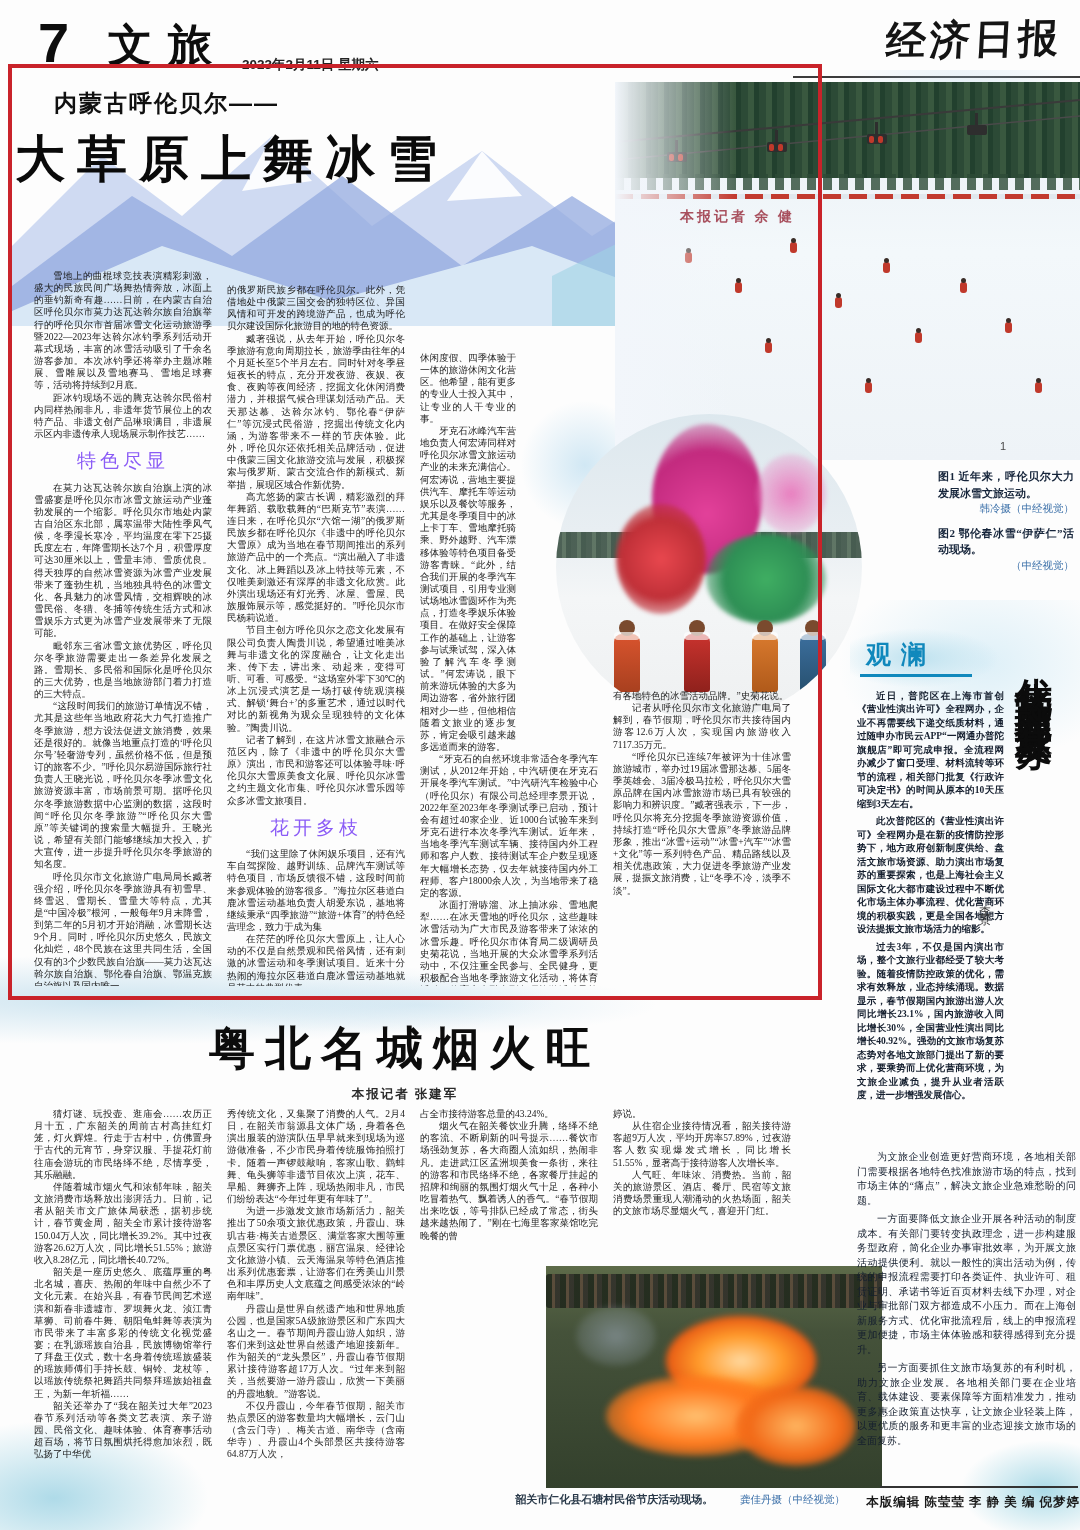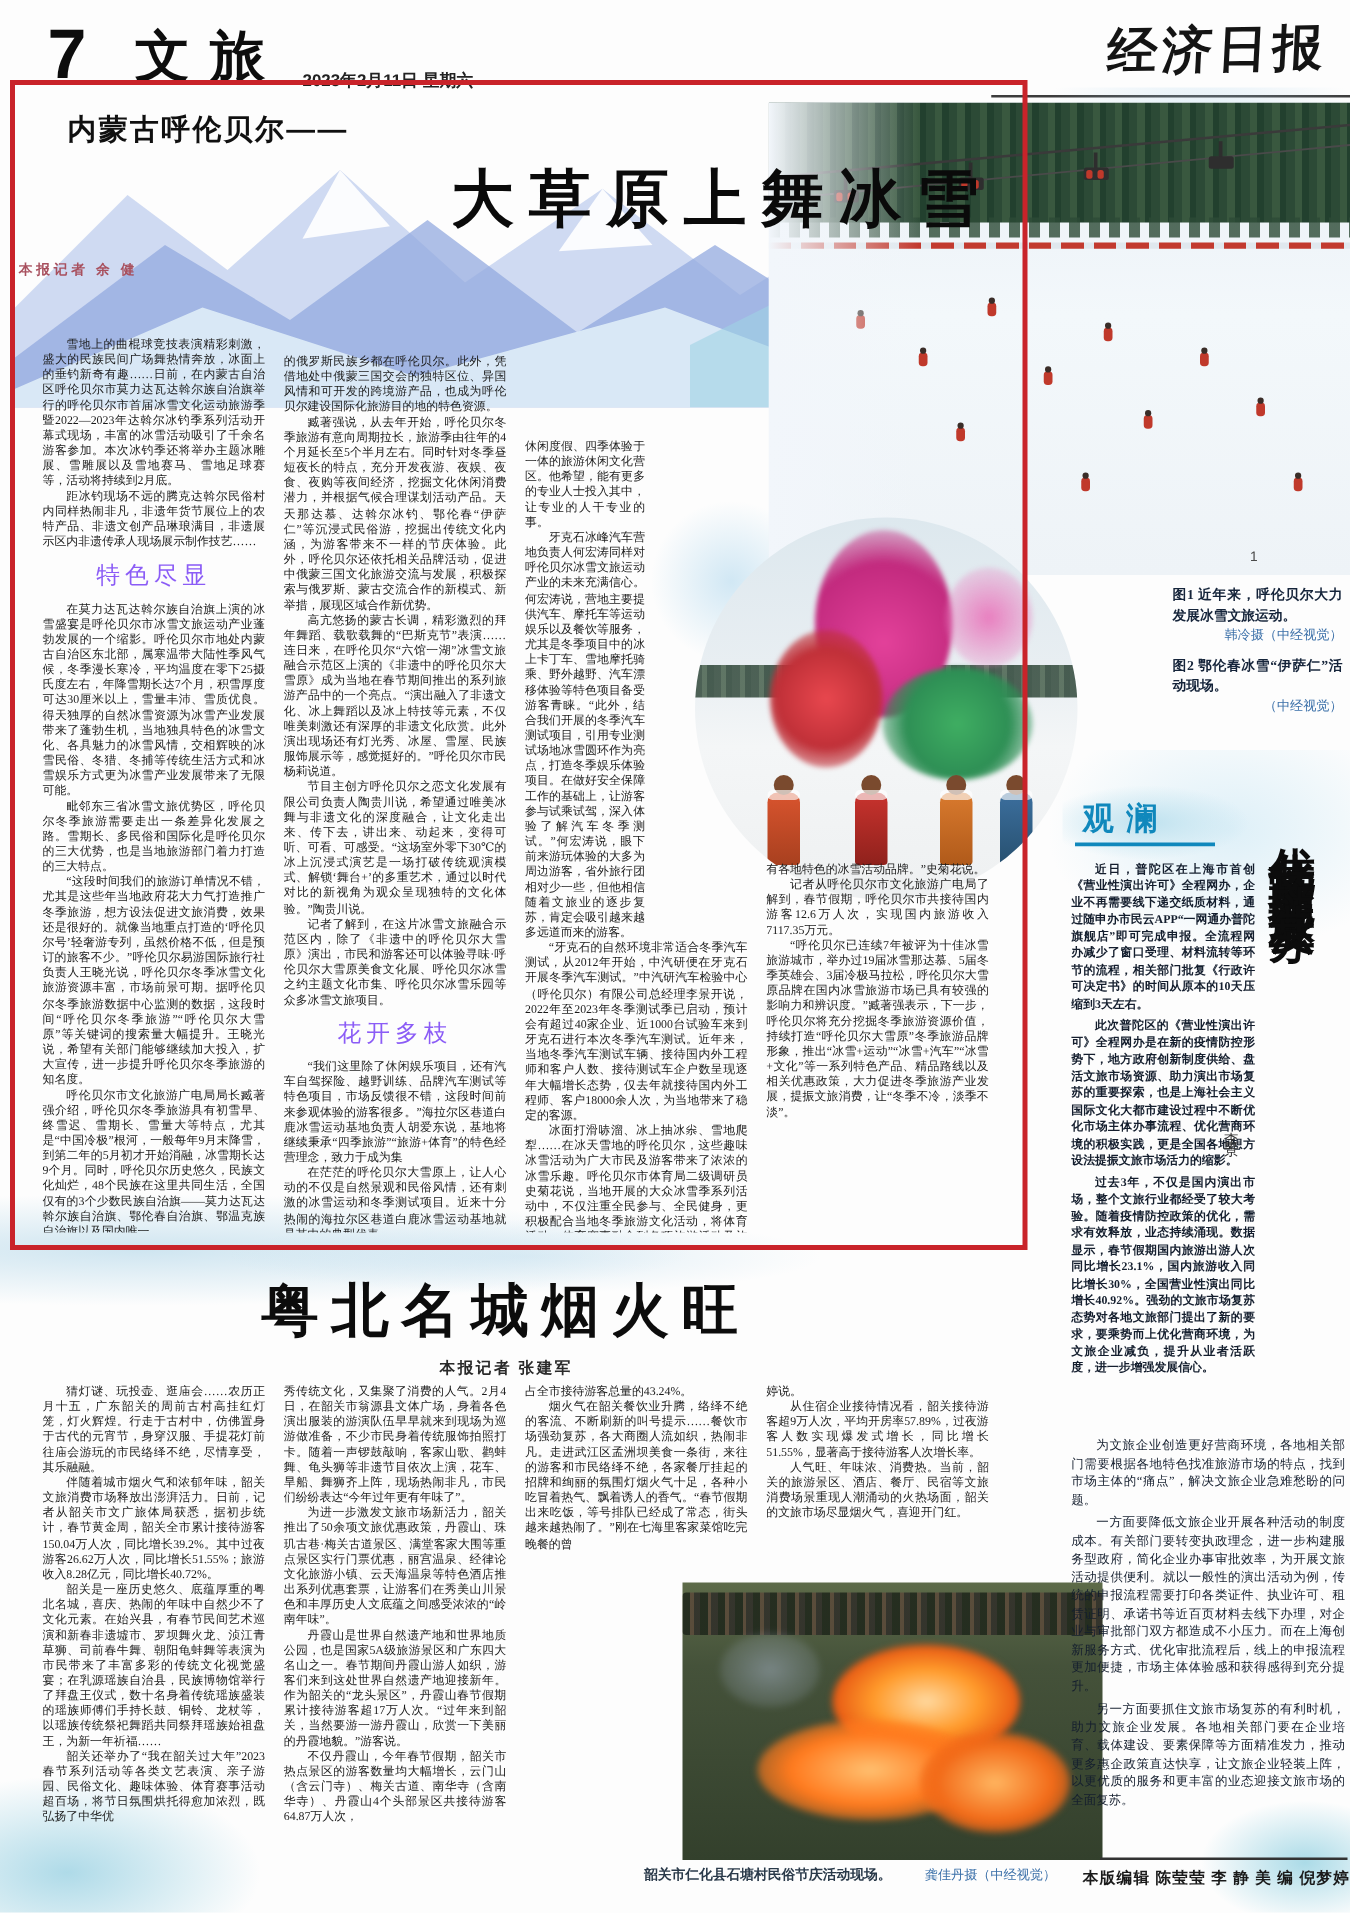--- a/index.html
+++ b/index.html
@@ -9,22 +9,22 @@
   
   .page-no{left:38px;top:10px;font-family:"Liberation Sans",sans-serif;font-weight:900;font-size:56px;color:#0d0d0d;}
   .section-name{left:108px;top:16px;font-family:"Liberation Sans",sans-serif;font-weight:900;font-size:44px;letter-spacing:16px;color:#0d0d0d;}
   .issue-date{left:242px;top:56px;font-family:"Liberation Sans",sans-serif;font-weight:700;font-size:13.5px;color:#222;}
   .masthead{right:18px;top:12px;font-family:"DejaVu Serif",serif;font-weight:900;font-size:40px;color:#141414;letter-spacing:4px;transform:skewX(-4deg) rotate(-1deg);}
   .header-rule{left:793px;top:76px;width:287px;height:2px;background:#3c3c3c;}
   
   .red-box{left:8px;top:64px;width:806px;height:928px;border:4px solid #c9232a;z-index:40;pointer-events:none;}
   
   .kicker{left:54px;top:88px;font-family:"Liberation Sans",sans-serif;font-weight:900;font-size:23px;color:#101010;letter-spacing:2px;z-index:12;}
-  .main-title{left:15px;top:126px;width:780px;text-align:right;font-family:"Liberation Sans",sans-serif;font-weight:900;font-size:50px;letter-spacing:12px;color:#0a0a0a;z-index:12;}
-  .main-byline{left:15px;top:208px;width:780px;text-align:left;font-size:11px;font-weight:700;color:#a8505e;letter-spacing:3px;z-index:12;}
+  .main-title{left:15px;top:126px;width:780px;text-align:left;font-family:"Liberation Sans",sans-serif;font-weight:900;font-size:50px;letter-spacing:12px;color:#0a0a0a;z-index:12;}
+  .main-byline{left:15px;top:208px;width:780px;text-align:right;font-size:14px;font-weight:700;color:#a8505e;letter-spacing:3px;z-index:12;}
   
   .news-col{z-index:10;font-size:9.5px;line-height:1.28;text-align:justify;overflow:hidden;color:#1a1a1a;}
   .news-col p{margin:0;text-indent:2em;}
   .news-col p.cont{text-indent:0;}
   .col-h{font-family:"Liberation Sans",sans-serif;font-weight:400;font-size:19px;text-align:center;letter-spacing:4px;margin:9px 0 8px;color:#8b5cf6;}
   .col1{left:34px;top:270px;width:178px;height:716px;}
   .col2{left:227px;top:284px;width:178px;height:702px;}
   .col3{left:420px;top:352px;width:178px;height:634px;}
   .col4{left:613px;top:690px;width:178px;height:296px;}
   .circle-spacer{float:right;width:76px;height:330px;margin:52px 0 6px 6px;}
@@ -126,21 +126,21 @@
       <p>距冰钓现场不远的腾克达斡尔民俗村内同样热闹非凡，非遗年货节展位上的农特产品、非遗文创产品琳琅满目，非遗展示区内非遗传承人现场展示制作技艺……</p>
       <div class="col-h">特色尽显</div>
       <p>在莫力达瓦达斡尔族自治旗上演的冰雪盛宴是呼伦贝尔市冰雪文旅运动产业蓬勃发展的一个缩影。呼伦贝尔市地处内蒙古自治区东北部，属寒温带大陆性季风气候，冬季漫长寒冷，平均温度在零下25摄氏度左右，年降雪期长达7个月，积雪厚度可达30厘米以上，雪量丰沛、雪质优良。得天独厚的自然冰雪资源为冰雪产业发展带来了蓬勃生机，当地独具特色的冰雪文化、各具魅力的冰雪风情，交相辉映的冰雪民俗、冬猎、冬捕等传统生活方式和冰雪娱乐方式更为冰雪产业发展带来了无限可能。</p>
       <p>毗邻东三省冰雪文旅优势区，呼伦贝尔冬季旅游需要走出一条差异化发展之路。雪期长、多民俗和国际化是呼伦贝尔的三大优势，也是当地旅游部门着力打造的三大特点。</p>
       <p>“这段时间我们的旅游订单情况不错，尤其是这些年当地政府花大力气打造推广冬季旅游，想方设法促进文旅消费，效果还是很好的。就像当地重点打造的‘呼伦贝尔号’轻奢游专列，虽然价格不低，但是预订的旅客不少。”呼伦贝尔易游国际旅行社负责人王晓光说，呼伦贝尔冬季冰雪文化旅游资源丰富，市场前景可期。据呼伦贝尔冬季旅游数据中心监测的数据，这段时间“呼伦贝尔冬季旅游”“呼伦贝尔大雪原”等关键词的搜索量大幅提升。王晓光说，希望有关部门能够继续加大投入，扩大宣传，进一步提升呼伦贝尔冬季旅游的知名度。</p>
       <p>呼伦贝尔市文化旅游广电局局长臧著强介绍，呼伦贝尔冬季旅游具有初雪早、终雪迟、雪期长、雪量大等特点，尤其是“中国冷极”根河，一般每年9月末降雪，到第二年的5月初才开始消融，冰雪期长达9个月。同时，呼伦贝尔历史悠久，民族文化灿烂，48个民族在这里共同生活，全国仅有的3个少数民族自治旗——莫力达瓦达斡尔族自治旗、鄂伦春自治旗、鄂温克族自治旗以及国内唯一</p>
     </div>
   <div class="abs news-col col2">
       <p class="cont">的俄罗斯民族乡都在呼伦贝尔。此外，凭借地处中俄蒙三国交会的独特区位、异国风情和可开发的跨境游产品，也成为呼伦贝尔建设国际化旅游目的地的特色资源。</p>
       <p>臧著强说，从去年开始，呼伦贝尔冬季旅游有意向周期拉长，旅游季由往年的4个月延长至5个半月左右。同时针对冬季昼短夜长的特点，充分开发夜游、夜娱、夜食、夜购等夜间经济，挖掘文化休闲消费潜力，并根据气候合理谋划活动产品。天天那达慕、达斡尔冰钓、鄂伦春“伊萨仁”等沉浸式民俗游，挖掘出传统文化内涵，为游客带来不一样的节庆体验。此外，呼伦贝尔还依托相关品牌活动，促进中俄蒙三国文化旅游交流与发展，积极探索与俄罗斯、蒙古交流合作的新模式、新举措，展现区域合作新优势。</p>
-      <p>高亢悠扬的蒙古长调，精彩激烈的拜年舞蹈、载歌载舞的“巴斯克节”表演……连日来，在呼伦贝尔“六馆一湖”冰雪文旅融合示范区上演的《非遗中的呼伦贝尔大雪原》成为当地在春节期间推出的系列旅游产品中的一个亮点。“演出融入了非遗文化、冰上舞蹈以及冰上特技等元素，不仅唯美刺激还有深厚的非遗文化欣赏。此外演出现场还有灯光秀、冰屋、雪屋、民族服饰展示等，感觉挺好的。”呼伦贝尔市民杨莉说道。</p>
+      <p>高亢悠扬的蒙古长调，精彩激烈的拜年舞蹈、载歌载舞的“巴斯克节”表演……连日来，在呼伦贝尔“六馆一湖”的俄罗斯民族乡都在呼伦贝尔《非遗中的呼伦贝尔大雪原》成为当地在春节期间推出的系列旅游产品中的一个亮点。“演出融入了非遗文化、冰上舞蹈以及冰上特技等元素，不仅唯美刺激还有深厚的非遗文化欣赏。此外演出现场还有灯光秀、冰屋、雪屋、民族服饰展示等，感觉挺好的。”呼伦贝尔市民杨莉说道。</p>
       <p>节目主创方呼伦贝尔之恋文化发展有限公司负责人陶贵川说，希望通过唯美冰舞与非遗文化的深度融合，让文化走出来、传下去，讲出来、动起来，变得可听、可看、可感受。“这场室外零下30℃的冰上沉浸式演艺是一场打破传统观演模式、解锁‘舞台+’的多重艺术，通过以时代对比的新视角为观众呈现独特的文化体验。”陶贵川说。</p>
       <p>记者了解到，在这片冰雪文旅融合示范区内，除了《非遗中的呼伦贝尔大雪原》演出，市民和游客还可以体验寻味·呼伦贝尔大雪原美食文化展、呼伦贝尔冰雪之约主题文化市集、呼伦贝尔冰雪乐园等众多冰雪文旅项目。</p>
       <div class="col-h">花开多枝</div>
       <p>“我们这里除了休闲娱乐项目，还有汽车自驾探险、越野训练、品牌汽车测试等特色项目，市场反馈很不错，这段时间前来参观体验的游客很多。”海拉尔区巷道白鹿冰雪运动基地负责人胡爱东说，基地将继续秉承“四季旅游”“旅游+体育”的特色经营理念，致力于成为集</p>
       <p>在茫茫的呼伦贝尔大雪原上，让人心动的不仅是自然景观和民俗风情，还有刺激的冰雪运动和冬季测试项目。近来十分热闹的海拉尔区巷道白鹿冰雪运动基地就是其中的典型代表。</p>
     </div>
   <div class="abs news-col col3">
     <div class="circle-spacer"></div>
     <span><p class="cont">休闲度假、四季体验于一体的旅游休闲文化营区。他希望，能有更多的专业人士投入其中，让专业的人干专业的事。</p><p>牙克石冰峰汽车营地负责人何宏涛同样对呼伦贝尔冰雪文旅运动产业的未来充满信心。何宏涛说，营地主要提供汽车、摩托车等运动娱乐以及餐饮等服务，尤其是冬季项目中的冰上卡丁车、雪地摩托骑乘、野外越野、汽车漂移体验等特色项目备受游客青睐。“此外，结合我们开展的冬季汽车测试项目，引用专业测试场地冰雪圆环作为亮点，打造冬季娱乐体验项目。在做好安全保障工作的基础上，让游客参与试乘试驾，深入体验了解汽车冬季测试。”何宏涛说，眼下前来游玩体验的大多为周边游客，省外旅行团相对少一些，但他相信随着文旅业的逐步复苏，肯定会吸引越来越多远道而来的游客。</p><p>“牙克石的自然环境非常适合冬季汽车测试，从2012年开始，中汽研便在牙克石开展冬季汽车测试。”中汽研汽车检验中心（呼伦贝尔）有限公司总经理李景开说，2022年至2023年冬季测试季已启动，预计会有超过40家企业、近1000台试验车来到牙克石进行本次冬季汽车测试。近年来，当地冬季汽车测试车辆、接待国内外工程师和客户人数、接待测试车企户数呈现逐年大幅增长态势，仅去年就接待国内外工程师、客户18000余人次，为当地带来了稳定的客源。</p><p>冰面打滑哧溜、冰上抽冰尜、雪地爬犁……在冰天雪地的呼伦贝尔，这些趣味冰雪活动为广大市民及游客带来了浓浓的冰雪乐趣。呼伦贝尔市体育局二级调研员史菊花说，当地开展的大众冰雪季系列活动中，不仅注重全民参与、全民健身，更积极配合当地冬季旅游文化活动，将体育活动、体育赛事融合到各项旅游活动及旅游线路中，为冬季旅游活动增加冰雪运动元素。</p></span>
   </div>

